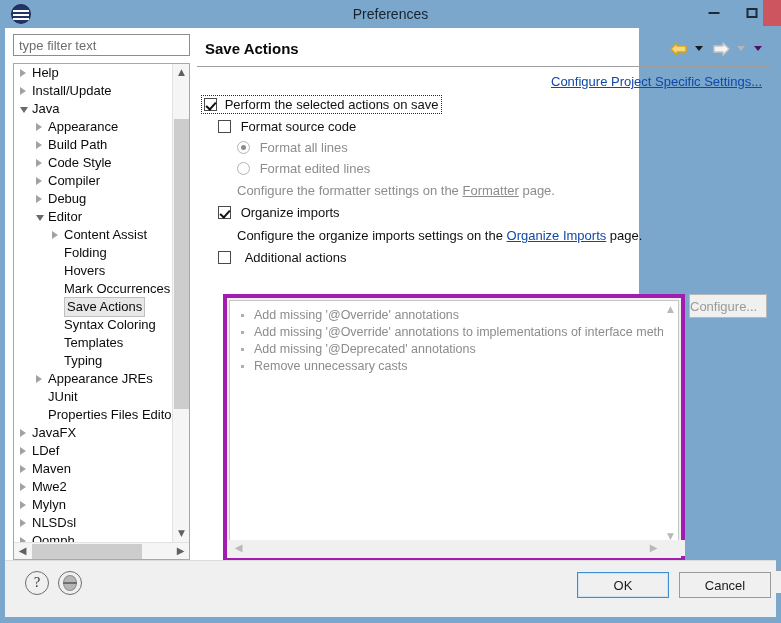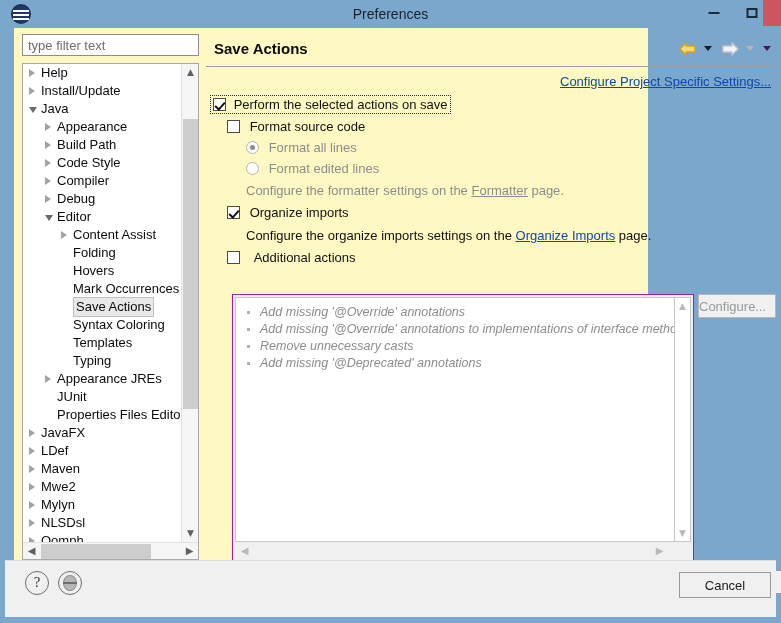--- a/index.html
+++ b/index.html
@@ -88,24 +88,24 @@
   .close .glyph {
     font-size: 15px;
     color: #ffffff;
     line-height: 1;
     font-family: "DejaVu Sans", sans-serif;
   }
 
   
   .dialog-body {
     position: absolute;
-    left: 14px; top: 28px;
+    left: 5px; top: 28px;
     width: 634px;
     height: 532px;
-    background: #fef9c3;
+    background: #ffffff;
     box-sizing: border-box;
   }
 
   
   .tree-pane {
     position: absolute;
     left: 8px; top: 6px;
     width: 177px;
     height: 526px;
   }
@@ -374,24 +374,23 @@
   }
   .muted { color: #8d8d8d; }
   .u { text-decoration: underline; }
 
   
   .listbox-wrap {
     position: absolute;
     left: 26px; top: 198px;
     width: 462px;
     height: 268px;
-    border: 1px solid #a21caf;
+    border: 4px solid #a21caf;
     background: #f0f0f0;
     box-sizing: border-box;
-    font-style: italic;
   }
   .listbox {
     position: absolute;
     left: 2px; top: 2px;
     width: 440px;
     height: 245px;
     background: #ffffff;
     border: 1px solid #c6c6c6;
     box-sizing: border-box;
     overflow: hidden;
@@ -755,22 +754,22 @@
         <div class="row" style="position:absolute; left:21px; top:154px;">
           <span class="cb"></span>
           <span style="margin-left:10px;">Additional actions</span>
         </div>
 
         <div class="listbox-wrap">
           <div class="listbox">
             <ul id="actions-list">
                 <li>Add missing '@Override' annotations</li>
                 <li>Add missing '@Override' annotations to implementations of interface methods</li>
+                <li>Add missing '@Deprecated' annotations</li>
                 <li>Remove unnecessary casts</li>
-                <li>Add missing '@Deprecated' annotations</li>
               </ul>
           </div>
           <div class="list-vsb">
             <div class="a up">▲</div>
             <div class="a down">▼</div>
           </div>
           <div class="list-hsb">
             <div class="a left">◀</div>
             <div class="a right">▶</div>
           </div>
@@ -782,15 +781,16 @@
         <button class="btn btn-apply">Apply</button>
       </div>
     </div>
   </div>
 
   <div class="footer">
     <div class="round-icon help-icon"></div>
     <div class="round-icon apply-icon">
       <span class="inner"></span>
     </div>
+    <button class="btn-ok">OK</button>
     <button class="btn-cancel">Cancel</button>
   </div>
 </div>
 
 </body></html>

